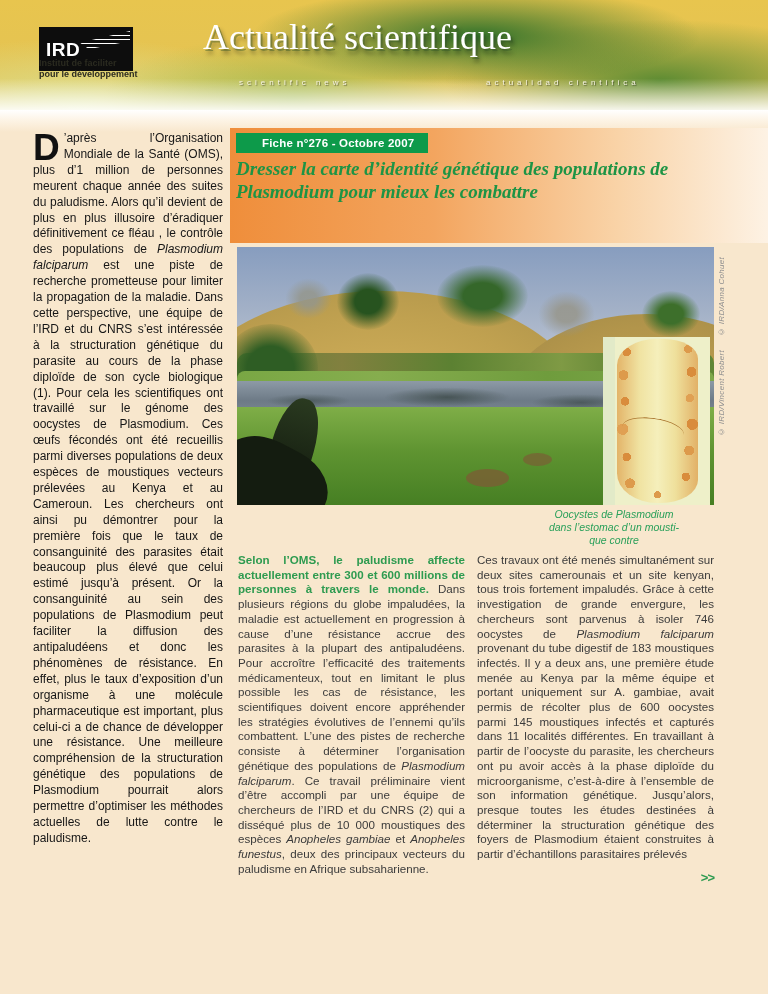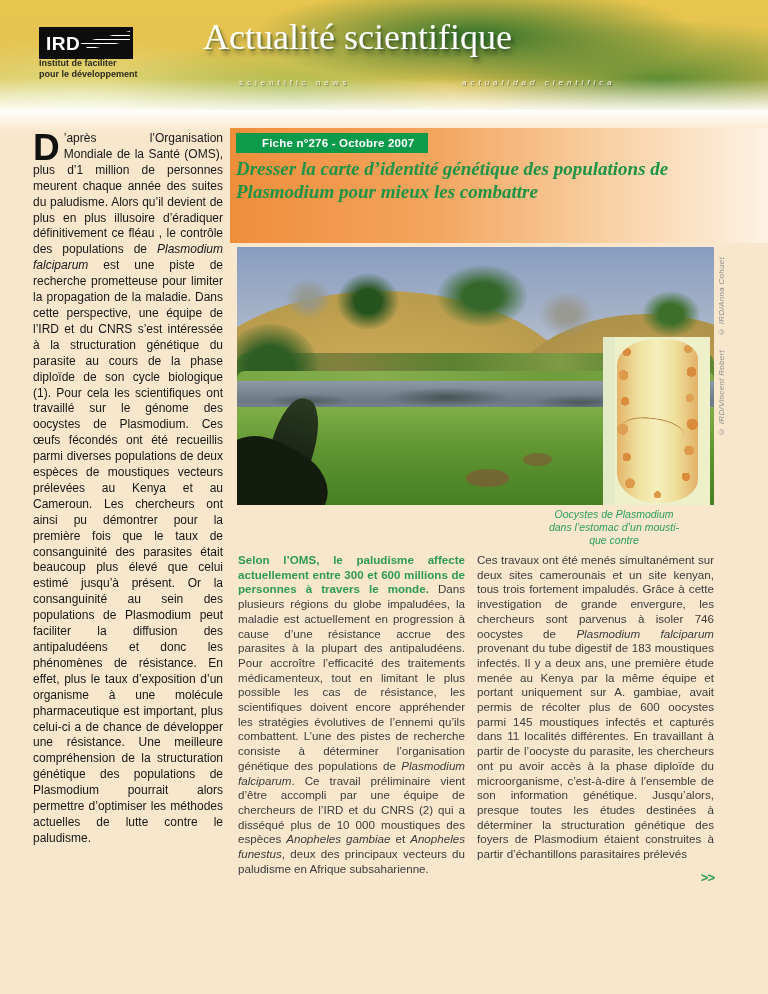--- a/index.html
+++ b/index.html
@@ -10,33 +10,33 @@
   .header{position:absolute;left:0;top:0;width:768px;height:112px;
     background-image:
       linear-gradient(180deg, rgba(255,255,255,0) 70%, rgba(255,255,255,.95) 100%),
       radial-gradient(ellipse 320px 70px at 62% 32%, rgba(40,110,40,.95), rgba(40,110,40,0) 70%),
       radial-gradient(ellipse 300px 85px at 86% 72%, rgba(70,130,45,.85), rgba(70,130,45,0) 72%),
       radial-gradient(ellipse 270px 90px at 38% 88%, rgba(150,185,80,.8), rgba(150,185,80,0) 70%),
       radial-gradient(ellipse 300px 95px at 10% 98%, rgba(218,228,152,.95), rgba(218,228,152,0) 75%),
       linear-gradient(180deg,#e8c54e,#e2c255);}
   .header-fade{position:absolute;left:0;top:110px;width:768px;height:22px;
     background:linear-gradient(180deg,#ffffff 0%,#fdf4e6 45%,#f8e7cd 100%);}
-  .logo-box{position:absolute;left:39px;top:27px;width:94px;height:32px;background:#0d0d0d;
+  .logo-box{position:absolute;left:39px;top:27px;width:94px;height:44px;background:#0d0d0d;
     display:flex;align-items:center;padding-left:7px;box-sizing:border-box;}
   .logo-acronym{color:#fff;font-weight:bold;font-size:19px;letter-spacing:.5px;line-height:1;}
   .logo-swoosh{position:absolute;right:3px;top:4px;width:50px;height:19px;
     background:repeating-linear-gradient(180deg,#fff 0 1.5px,transparent 1.5px 4px);
     clip-path:polygon(0 62%,100% 0,100% 52%,18% 96%);}
   .logo-org{position:absolute;left:39px;top:58px;font-size:9px;font-weight:bold;color:#2b2b20;line-height:10.5px;}
   .masthead{position:absolute;left:203px;top:16px;font-family:"Liberation Serif",serif;
     font-size:36px;color:#fff;white-space:nowrap;
     text-shadow:2px 2px 0 rgba(50,85,40,.4), 3px 5px 4px rgba(0,0,0,.35);}
   .masthead-sub{position:absolute;top:78px;font-size:8px;color:#f7f3e2;letter-spacing:4px;
     text-shadow:1px 1px 1px rgba(0,0,0,.45);white-space:nowrap;margin-left:32px;}
-  .sub-en{left:207px;} .sub-es{left:430px;font-style:italic;}
+  .sub-en{left:207px;} .sub-es{left:454px;}
 
   
   .title-band{position:absolute;left:230px;top:128px;width:538px;height:115px;
     background:linear-gradient(90deg,#ef8e3b 0%,#f3a55f 38%,#f9d3a7 72%,#fdf2e4 100%);}
   .fiche-badge{position:absolute;left:6px;top:5px;background:#0d9a4a;color:#fff;
     font-size:11.5px;font-weight:bold;padding:4px 14px 4px 26px;letter-spacing:.2px;}
   .headline{position:absolute;left:6px;top:29px;width:492px;font-size:19px;line-height:23px;
     font-weight:bold;font-style:italic;color:#1d9445;font-family:Liberation Serif, serif;}
 
   

